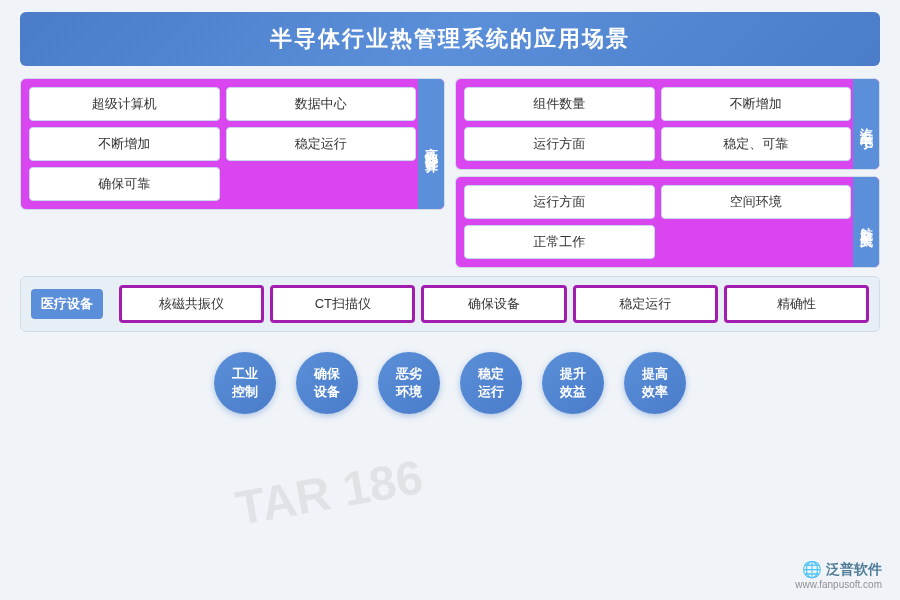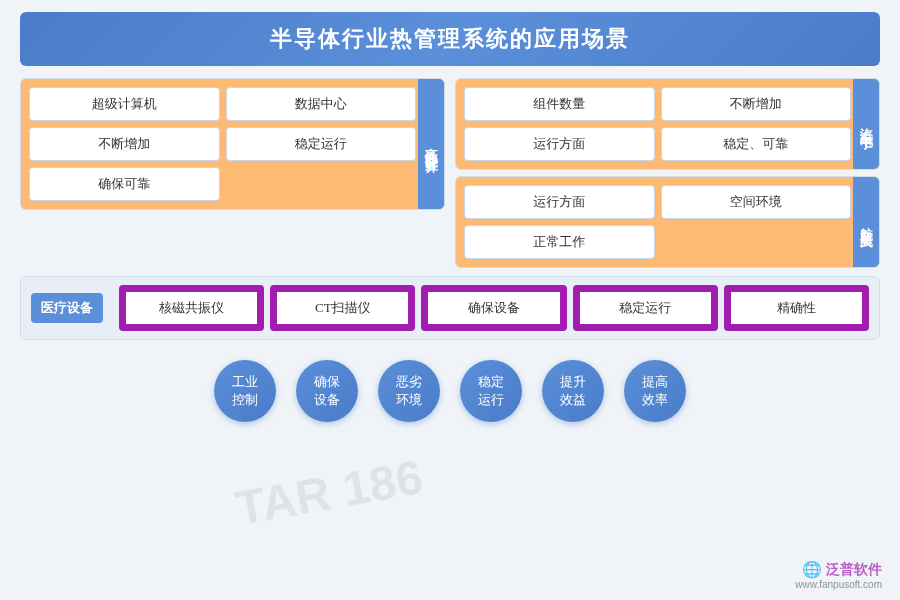--- a/index.html
+++ b/index.html
@@ -50,21 +50,21 @@
       flex-direction: column;
       gap: 6px;
     }
     .right-panel {
       flex: 1;
       display: flex;
       flex-direction: column;
       gap: 6px;
     }
     .category-block {
-      background: #fdba74;
+      background: #d946ef;
       border-radius: 6px;
       padding: 8px;
       display: flex;
       align-items: center;
       gap: 0;
       border: 1px solid #d0dce8;
     }
     .category-block.with-label {
       position: relative;
       padding-right: 28px;
@@ -125,28 +125,27 @@
       font-weight: bold;
       white-space: nowrap;
     }
     .medical-items {
       display: flex;
       gap: 6px;
       flex: 1;
     }
     .medical-cell {
       background: white;
-      border: 7px solid #a21caf;
+      border: 3px solid #a21caf;
       border-radius: 4px;
       padding: 7px 16px;
       font-size: 13px;
       color: #333;
       text-align: center;
       flex: 1;
-      font-family: Liberation Serif, serif;
     }
     .circles-section {
       display: flex;
       justify-content: center;
       gap: 20px;
       padding: 8px 0 4px 0;
       margin-top: 4px;
     }
     .circle-item {
       display: flex;
@@ -157,37 +156,37 @@
     .circle {
       width: 62px;
       height: 62px;
       background: linear-gradient(135deg, #5b8fd9, #4a7cc9);
       border-radius: 50%;
       display: flex;
       align-items: center;
       justify-content: center;
       color: white;
       font-size: 13px;
-      font-weight: normal;
+      font-weight: bold;
       text-align: center;
       line-height: 1.4;
       box-shadow: 0 2px 6px rgba(74,124,201,0.4);
     }
     .logo-area {
       position: absolute;
       bottom: 10px;
       right: 18px;
       display: flex;
       flex-direction: column;
       align-items: flex-end;
       opacity: 0.7;
     }
     .logo-text {
       font-size: 14px;
-      color: #a21caf;
+      color: #0c4a6e;
       font-weight: bold;
     }
     .logo-url {
       font-size: 10px;
       color: #666;
     }
     .tar-watermark {
       position: absolute;
       bottom: 80px;
       left: 235px;

